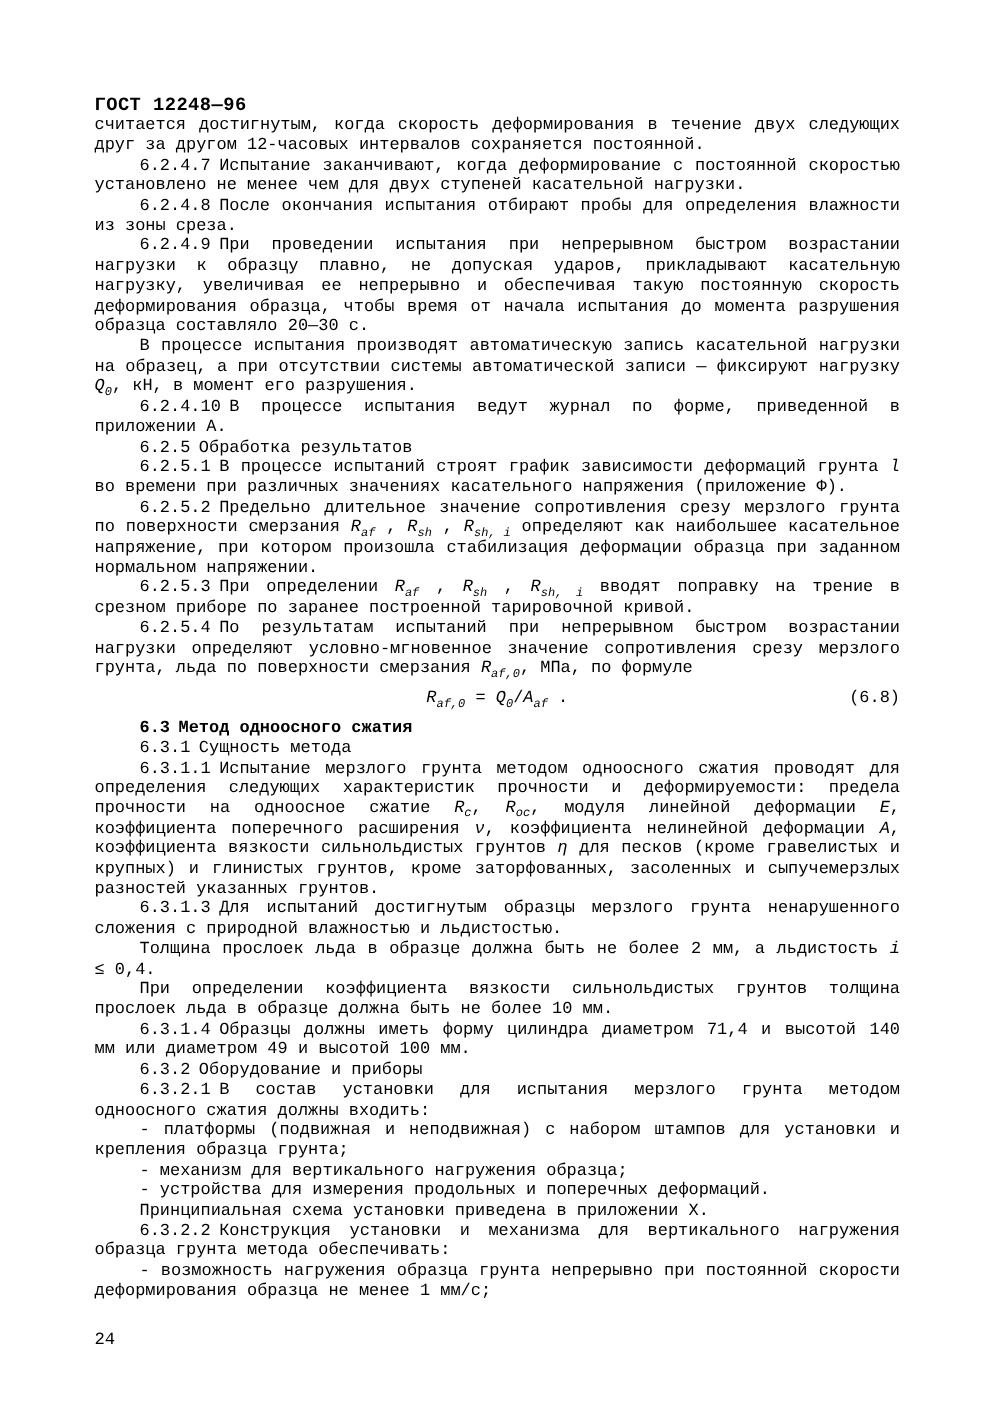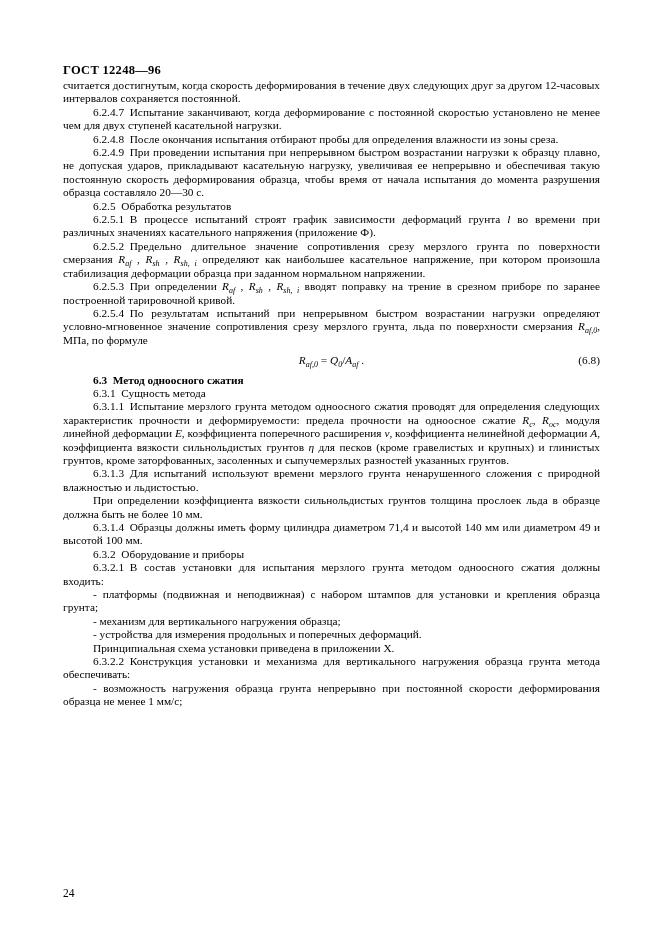--- a/index.html
+++ b/index.html
@@ -2,21 +2,21 @@
 <html><head>
 <meta charset="utf-8">
 <style>
   * { margin:0; padding:0; box-sizing:border-box; }
   html, body { background:#ffffff; }
   body {
     width:661px; height:936px; position:relative;
     font-family:"Liberation Serif", serif; color:#000;
     overflow:hidden;
   }
-  .page { position:absolute; inset:0; padding:63px 61px 0 63px; }
+  .page { position:absolute; inset:0; padding:63px 61px 0 63px;font-family:Liberation Mono, monospace; }
   .doc-header { font-weight:bold; font-size:12.5px; letter-spacing:0.3px; }
   .doc-body {
     margin-top:1px; font-size:11.3px; line-height:13.4px;
     text-align:justify;
   }
   .doc-body p { text-indent:30px; }
   .doc-body p.noindent { text-indent:0; }
   .doc-body p.heading { font-weight:bold; }
   .it { font-style:italic; }
   sub.vsub { font-size:8px; line-height:0; font-style:italic; }
@@ -27,30 +27,33 @@
 </head>
 <body>
 
 <div class="page">
   <div class="doc-header">ГОСТ 12248—96</div>
   <div class="doc-body">
       <p class="body noindent">считается достигнутым, когда скорость деформирования в течение двух следующих друг за другом 12-часовых интервалов сохраняется постоянной.</p>
       <p class="body">6.2.4.7 Испытание заканчивают, когда деформирование с постоянной скоростью установлено не менее чем для двух ступеней касательной нагрузки.</p>
       <p class="body">6.2.4.8 После окончания испытания отбирают пробы для определения влажности из зоны среза.</p>
       <p class="body">6.2.4.9 При проведении испытания при непрерывном быстром возрастании нагрузки к образцу плавно, не допуская ударов, прикладывают касательную нагрузку, увеличивая ее непрерывно и обеспечивая такую постоянную скорость деформирования образца, чтобы время от начала испытания до момента разрушения образца составляло 20—30 с.</p>
+      <p class="body">В процессе испытания производят автоматическую запись касательной нагрузки на образец, а при отсутствии системы автоматической записи — фиксируют нагрузку <span class="it">Q</span><sub class="vsub">0</sub>, кН, в момент его разрушения.</p>
+      <p class="body">6.2.4.10 В процессе испытания ведут журнал по форме, приведенной в приложении А.</p>
       <p class="body">6.2.5 Обработка результатов</p>
       <p class="body">6.2.5.1 В процессе испытаний строят график зависимости деформаций грунта <span class="it">l</span> во времени при различных значениях касательного напряжения (приложение Ф).</p>
       <p class="body">6.2.5.2 Предельно длительное значение сопротивления срезу мерзлого грунта по поверхности смерзания <span class="it">R</span><sub class="vsub">af</sub> , <span class="it">R</span><sub class="vsub">sh</sub> , <span class="it">R</span><sub class="vsub">sh, i</sub> определяют как наибольшее касательное напряжение, при котором произошла стабилизация деформации образца при заданном нормальном напряжении.</p>
       <p class="body">6.2.5.3 При определении <span class="it">R</span><sub class="vsub">af</sub> , <span class="it">R</span><sub class="vsub">sh</sub> , <span class="it">R</span><sub class="vsub">sh, i</sub> вводят поправку на трение в срезном приборе по заранее построенной тарировочной кривой.</p>
       <p class="body">6.2.5.4 По результатам испытаний при непрерывном быстром возрастании нагрузки определяют условно-мгновенное значение сопротивления срезу мерзлого грунта, льда по поверхности смерзания <span class="it">R</span><sub class="vsub">af,0</sub>, МПа, по формуле</p>
       <div class="formula-row"><span class="formula-content"><span class="it">R</span><sub class="vsub">af,0</sub> = <span class="it">Q</span><sub class="vsub">0</sub>/<span class="it">A</span><sub class="vsub">af</sub> .</span><span class="formula-number">(6.8)</span></div>
       <p class="heading">6.3 Метод одноосного сжатия</p>
       <p class="body">6.3.1 Сущность метода</p>
       <p class="body">6.3.1.1 Испытание мерзлого грунта методом одноосного сжатия проводят для определения следующих характеристик прочности и деформируемости: предела прочности на одноосное сжатие <span class="it">R</span><sub class="vsub">c</sub>, <span class="it">R</span><sub class="vsub">oc</sub>, модуля линейной деформации <span class="it">E</span>, коэффициента поперечного расширения <span class="it">ν</span>, коэффициента нелинейной деформации <span class="it">A</span>, коэффициента вязкости сильнольдистых грунтов <span class="it">η</span> для песков (кроме гравелистых и крупных) и глинистых грунтов, кроме заторфованных, засоленных и сыпучемерзлых разностей указанных грунтов.</p>
-      <p class="body">6.3.1.3 Для испытаний используют времени мерзлого грунта ненарушенного сложения с природной влажностью и льдистостью.</p>
+      <p class="body">6.3.1.3 Для испытаний достигнутым образцы мерзлого грунта ненарушенного сложения с природной влажностью и льдистостью.</p>
+      <p class="body">Толщина прослоек льда в образце должна быть не более 2 мм, а льдистость <span class="it">i</span> ≤ 0,4.</p>
       <p class="body">При определении коэффициента вязкости сильнольдистых грунтов толщина прослоек льда в образце должна быть не более 10 мм.</p>
       <p class="body">6.3.1.4 Образцы должны иметь форму цилиндра диаметром 71,4 и высотой 140 мм или диаметром 49 и высотой 100 мм.</p>
       <p class="body">6.3.2 Оборудование и приборы</p>
       <p class="body">6.3.2.1 В состав установки для испытания мерзлого грунта методом одноосного сжатия должны входить:</p>
       <p class="body">- платформы (подвижная и неподвижная) с набором штампов для установки и крепления образца грунта;</p>
       <p class="body">- механизм для вертикального нагружения образца;</p>
       <p class="body">- устройства для измерения продольных и поперечных деформаций.</p>
       <p class="body">Принципиальная схема установки приведена в приложении Х.</p>
       <p class="body">6.3.2.2 Конструкция установки и механизма для вертикального нагружения образца грунта метода обеспечивать:</p>
       <p class="body">- возможность нагружения образца грунта непрерывно при постоянной скорости деформирования образца не менее 1 мм/с;</p>

